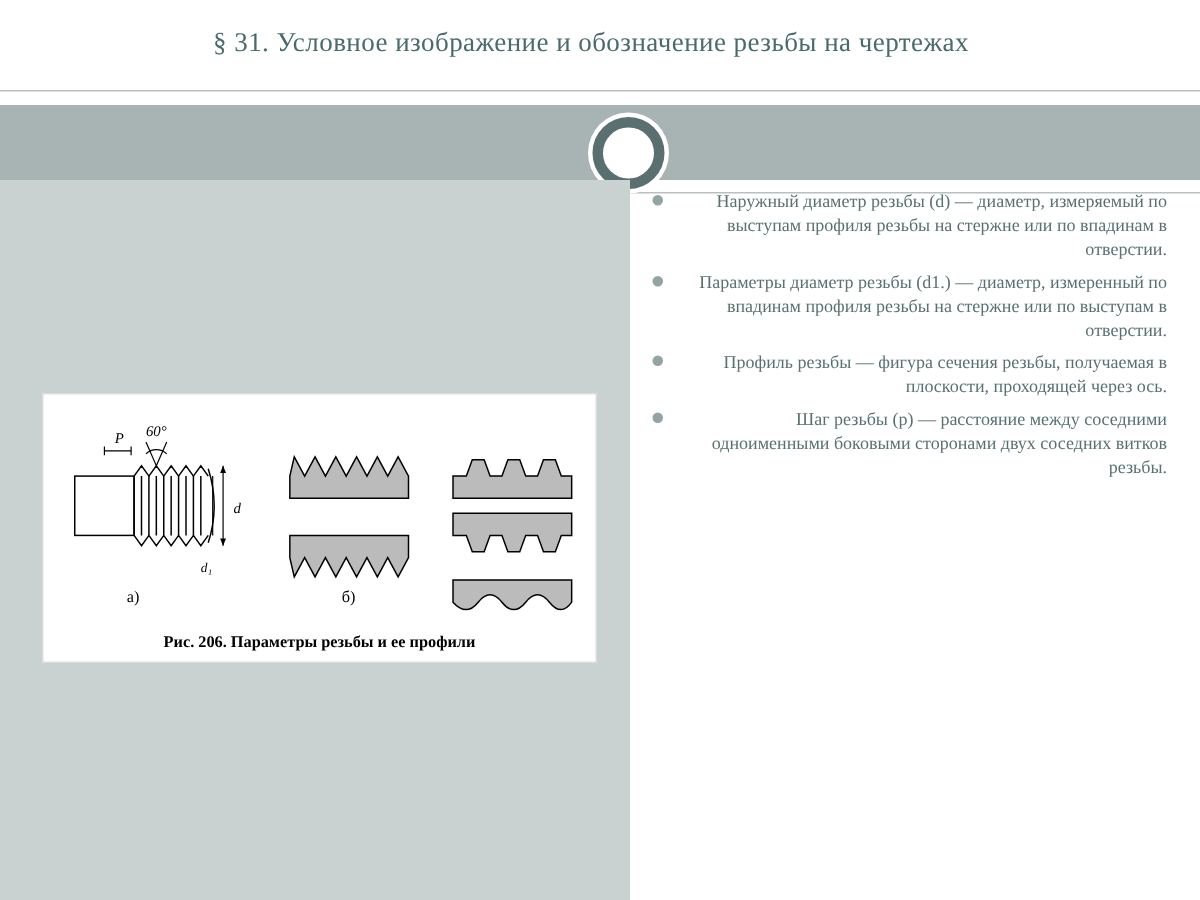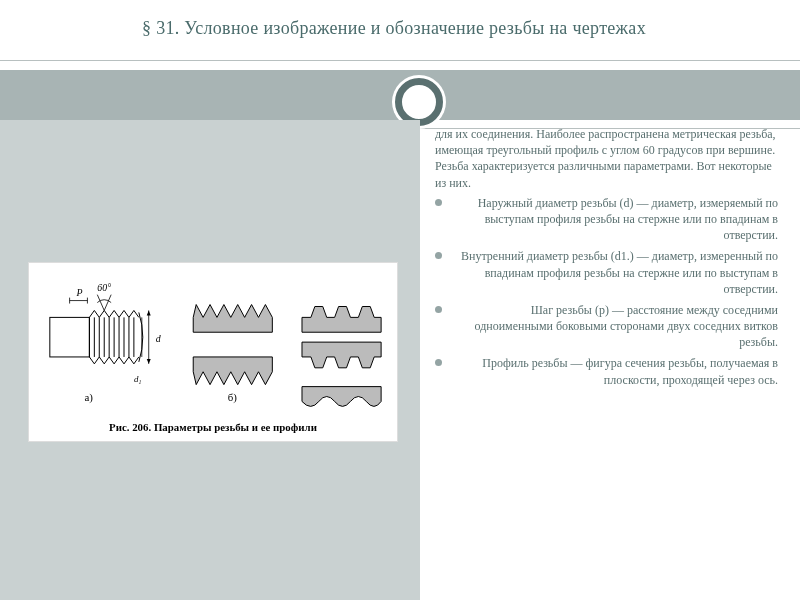--- a/index.html
+++ b/index.html
@@ -198,22 +198,21 @@
         <path d="M5 95 L5 80 L85 80 L85 95 L78 95 L74 106 L66 106 L62 95 L54 95 L50 106 L42 106 L38 95 L30 95 L26 106 L18 106 L14 95 Z" fill="#bbb"></path>
 
         <path d="M5 140 L5 125 L85 125 L85 140 Q78 150 70 140 Q62 130 54 140 Q46 150 38 140 Q30 130 22 140 Q14 150 5 140 Z" fill="#bbb"></path>
       </g>
 
       <text x="185" y="170" font-size="11" text-anchor="middle" font-weight="bold" class="fig-caption">Рис. 206. Параметры резьбы и ее профили</text>
     </svg>
   </div>
 
   <div class="content">
-    <p class="intro">для их соединения. Наиболее распространена метрическая резьба, имеющая треугольный профиль с углом 60 градусов при вершине. Резьба характеризуется различными параметрами. Вот некоторые из них.</p>
     <ul class="bullets">
       <li><span>Наружный диаметр резьбы (d) — диаметр, измеряемый по выступам профиля резьбы на стержне или по впадинам в отверстии.</span></li>
-      <li><span>Внутренний диаметр резьбы (d1.) — диаметр, измеренный по впадинам профиля резьбы на стержне или по выступам в отверстии.</span></li>
+      <li><span>Параметры диаметр резьбы (d1.) — диаметр, измеренный по впадинам профиля резьбы на стержне или по выступам в отверстии.</span></li>
+      <li><span>Профиль резьбы — фигура сечения резьбы, получаемая в плоскости, проходящей через ось.</span></li>
       <li><span>Шаг резьбы (p) — расстояние между соседними одноименными боковыми сторонами двух соседних витков резьбы.</span></li>
-      <li><span>Профиль резьбы — фигура сечения резьбы, получаемая в плоскости, проходящей через ось.</span></li>
     </ul>
   </div>
 
 </div>
 
 </body></html>

